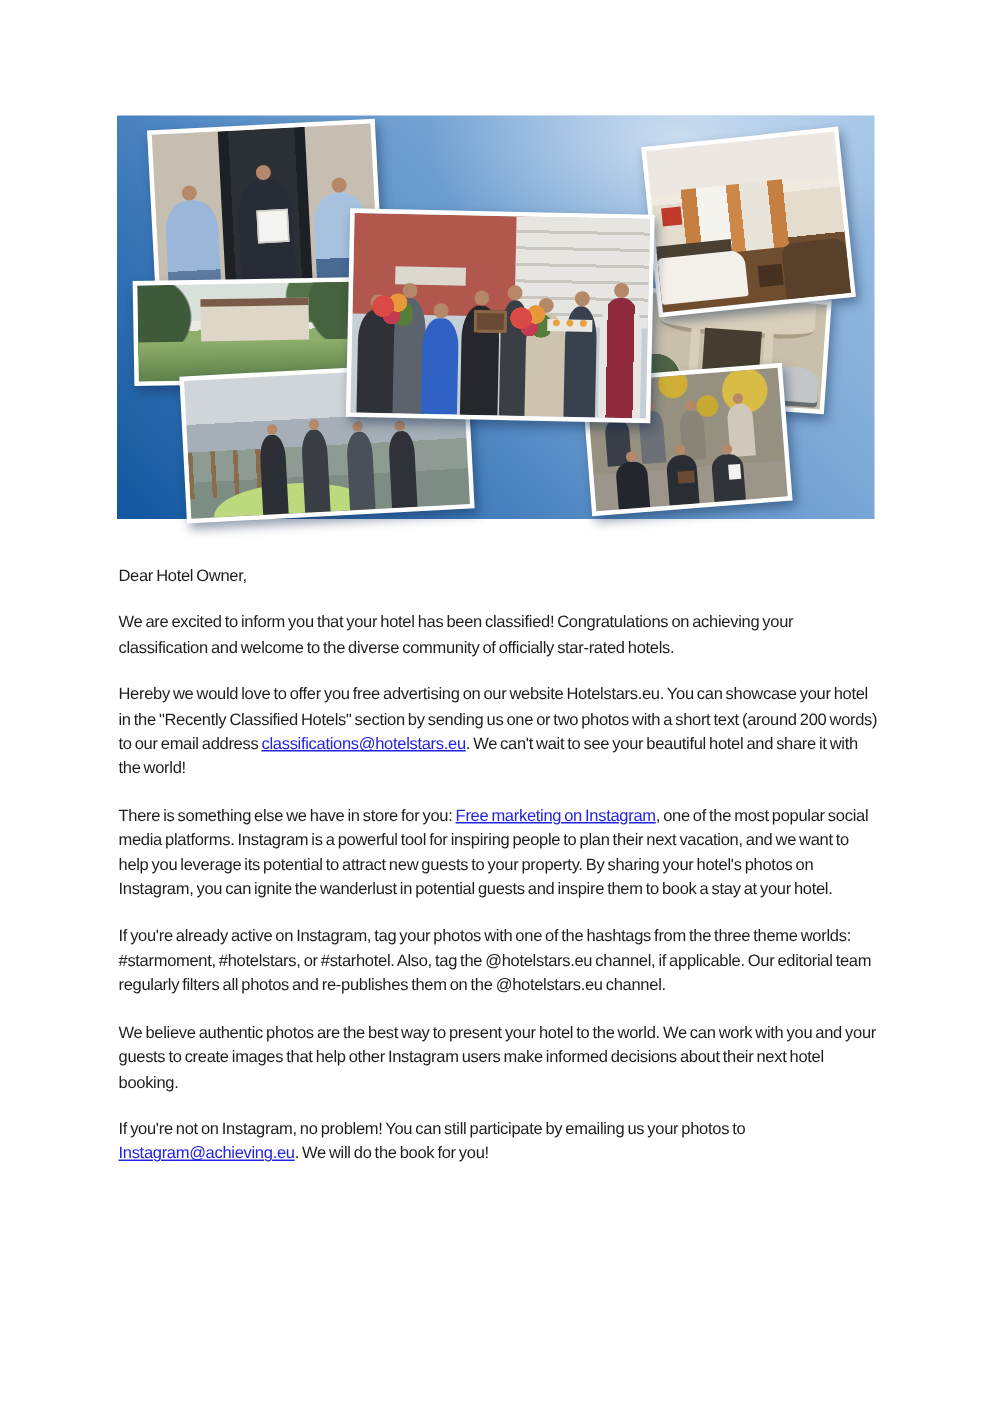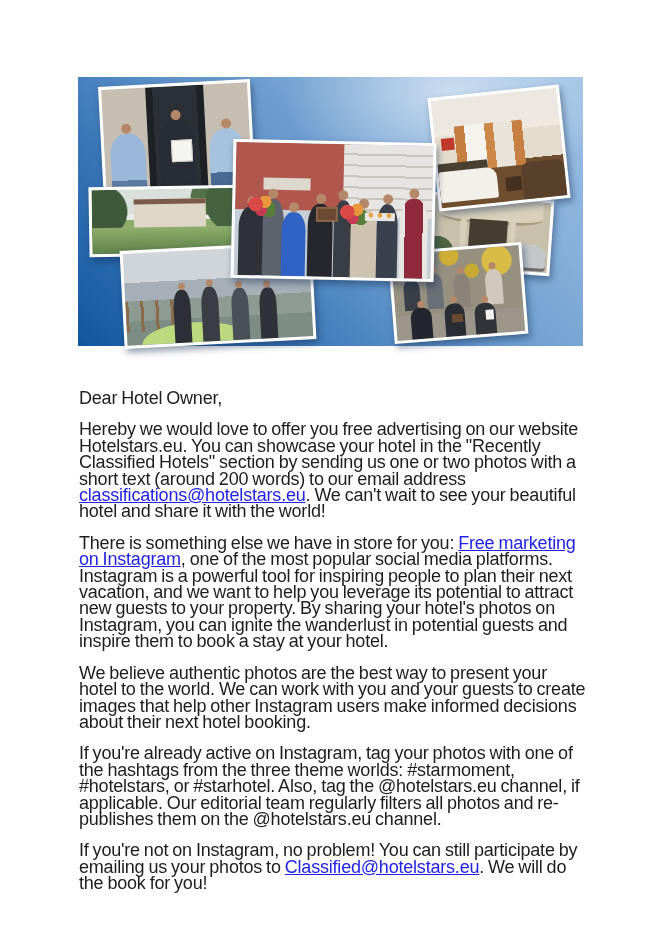--- a/index.html
+++ b/index.html
@@ -127,22 +127,22 @@
   .scene-autumn .st2{left:26%;bottom:34%;width:12%;height:40%;background:#6b7077;}
   .scene-autumn .st3{left:47%;bottom:34%;width:12%;height:38%;background:#8a8478;}
   .scene-autumn .st4{left:72%;bottom:34%;width:13%;height:40%;background:#cfc8bb;}
   .scene-autumn .se1{left:12%;width:16%;height:36%;background:#23262c;}
   .scene-autumn .se2{left:38%;width:16%;height:38%;background:#2a2d33;}
   .scene-autumn .se3{left:62%;width:16%;height:36%;background:#303337;}
   .scene-autumn .plaque7{position:absolute;left:44%;bottom:16%;width:11px;height:8px;background:#6b4a34;}
   .scene-autumn .cert7{position:absolute;left:70%;bottom:16%;width:8px;height:10px;background:#f2f2ee;}
 
   
-  .email-body{position:absolute;left:79px;top:390px;width:509px;color:#1d1d1d;
-      font-size:18px;line-height:16.4px;letter-spacing:-0.2px;word-spacing:-0.8px;}
+  .email-body{position:absolute;left:79px;top:376px;width:509px;color:#1d1d1d;
+      font-size:11px;line-height:16.4px;letter-spacing:-0.2px;word-spacing:-0.8px;}
   .email-body p{margin:0 0 15px 0;}
   a.link{color:#2222e2;text-decoration:underline;cursor:pointer;}
 </style>
 </head>
 <body>
 
 <div class="canvas">
 
   <div class="collage">
 
@@ -230,25 +230,26 @@
         <div class="plaque7"></div>
         <div class="cert7"></div>
       </div>
     </div>
 
   </div>
 
   <div class="email-body">
     <p>Dear Hotel Owner,</p>
 
+    <p>We are excited to inform you that your hotel has been classified! Congratulations on achieving your classification and welcome to the diverse community of officially star-rated hotels.</p>
 
     <p><span>Hereby we would love to offer you free advertising on our website Hotelstars.eu. You can showcase your hotel in the "Recently Classified Hotels" section by sending us one or two photos with a short text (around 200 words) to our email address </span><a href="#" class="link">classifications@hotelstars.eu</a><span>. We can't wait to see your beautiful hotel and share it with the world!</span></p>
 
     <p><span>There is something else we have in store for you: </span><a href="#" class="link">Free marketing on Instagram</a><span>, one of the most popular social media platforms. Instagram is a powerful tool for inspiring people to plan their next vacation, and we want to help you leverage its potential to attract new guests to your property. By sharing your hotel's photos on Instagram, you can ignite the wanderlust in potential guests and inspire them to book a stay at your hotel.</span></p>
 
+    <p>If you're already active on Instagram, tag your photos with one of the hashtags from the three theme worlds: #starmoment, #hotelstars, or #starhotel. Also, tag the @hotelstars.eu channel, if applicable. Our editorial team regularly filters all photos and re-publishes them on the @hotelstars.eu channel.</p>
+
     <p>We believe authentic photos are the best way to present your hotel to the world. We can work with you and your guests to create images that help other Instagram users make informed decisions about their next hotel booking.</p>
 
-    <p>If you're already active on Instagram, tag your photos with one of the hashtags from the three theme worlds: #starmoment, #hotelstars, or #starhotel. Also, tag the @hotelstars.eu channel, if applicable. Our editorial team regularly filters all photos and re-publishes them on the @hotelstars.eu channel.</p>
-
-    <p><span>If you're not on Instagram, no problem! You can still participate by emailing us your photos to </span><a href="#" class="link">Classified@hotelstars.eu</a><span>. We will do the book for you!</span></p>
+    <p><span>If you're not on Instagram, no problem! You can still participate by emailing us your photos to </span><a href="#" class="link">Instagram@achieving.eu</a><span>. We will do the book for you!</span></p>
   </div>
 
 </div>
 
 </body></html>

